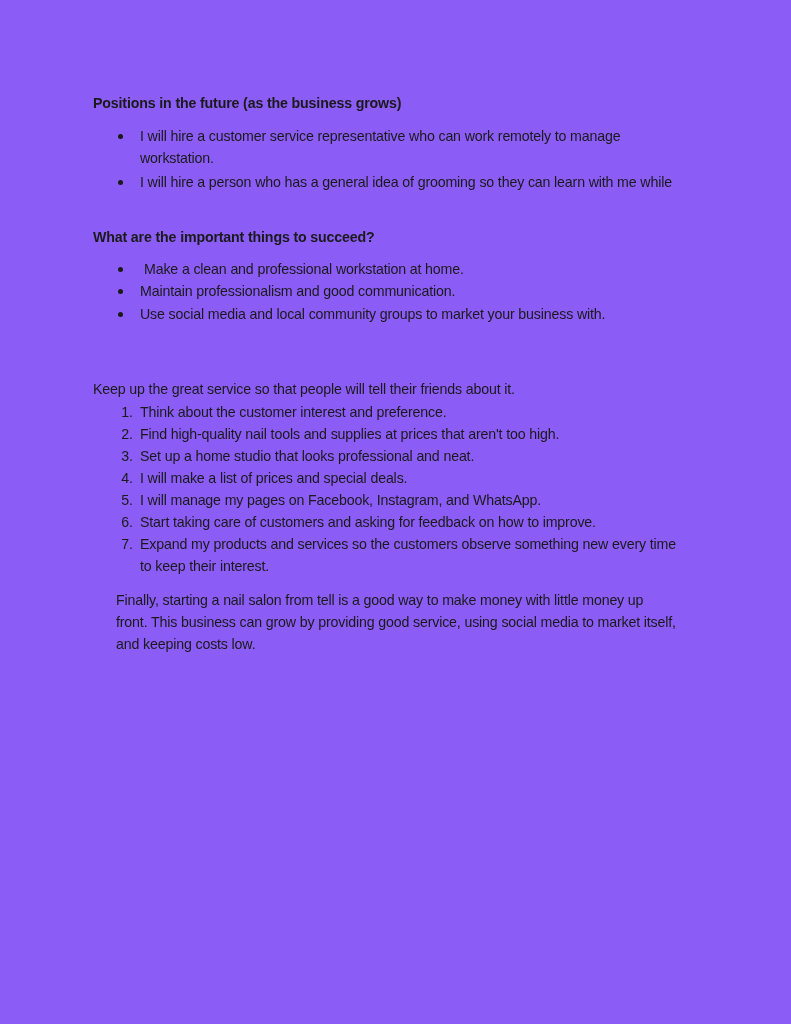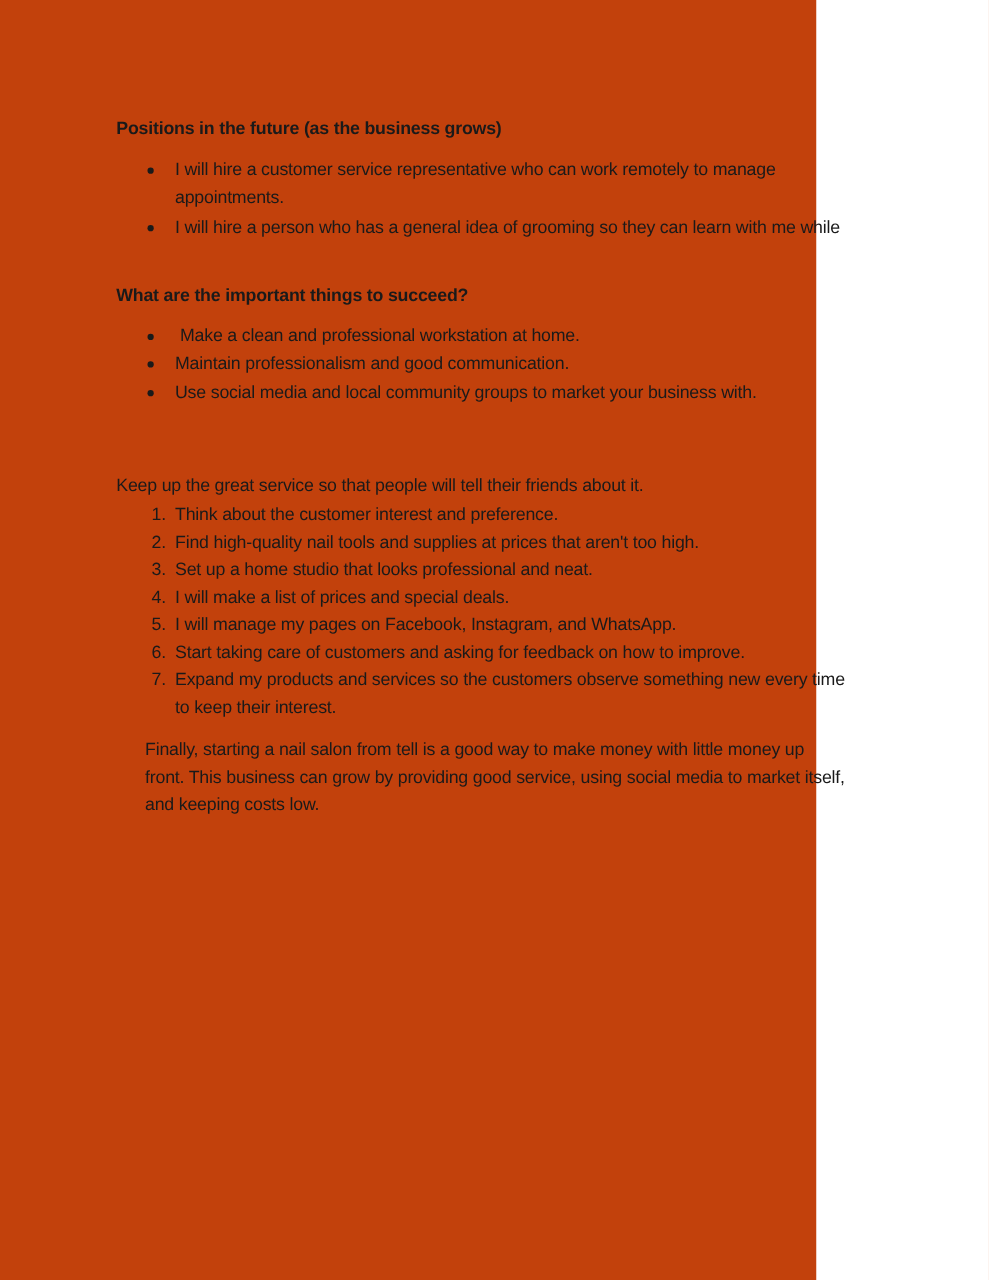--- a/index.html
+++ b/index.html
@@ -12,23 +12,23 @@
       height: 1024px;
       position: relative;
       overflow: hidden;
       font-family: "Liberation Sans", sans-serif;
       color: #1a1a1a;
     }
     .page {
       position: absolute;
       left: 0;
       top: 0;
-      width: 653px;
+      width: 791px;
       height: 1024px;
-      background: #c2410c;
+      background: #8b5cf6;
     }
     .txt {
       position: absolute;
       font-size: 14.2px;
       line-height: 22px;
       white-space: nowrap;
       letter-spacing: -0.15px;
     }
     .bold {
       font-weight: bold;
@@ -51,21 +51,21 @@
   </style>
 </head>
 <body>
 
 <div class="page">
 
   <div class="txt bold" style="left:93px; top:92px;">Positions in the future (as the business grows)</div>
 
   <div class="bullet-dot" style="left:118px; top:134px;"></div>
   <div class="txt" style="left:140px; top:125px;">I will hire a customer service representative who can work remotely to manage</div>
-  <div class="txt" style="left:140px; top:147px;">appointments.</div>
+  <div class="txt" style="left:140px; top:147px;">workstation.</div>
 
   <div class="bullet-dot" style="left:118px; top:180px;"></div>
   <div class="txt" style="left:140px; top:171px;">I will hire a person who has a general idea of grooming so they can learn with me while</div>
 
   <div class="txt bold" style="left:93px; top:226px;">What are the important things to succeed?</div>
 
   <div class="bullet-dot" style="left:118px; top:267px;"></div>
   <div class="txt" style="left:144px; top:258px;">Make a clean and professional workstation at home.</div>
 
   <div class="bullet-dot" style="left:118px; top:289px;"></div>

